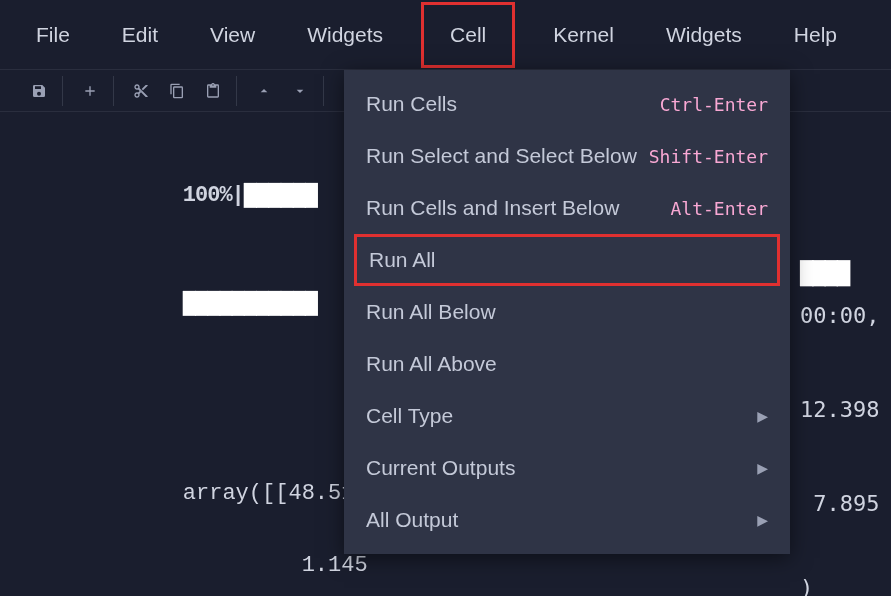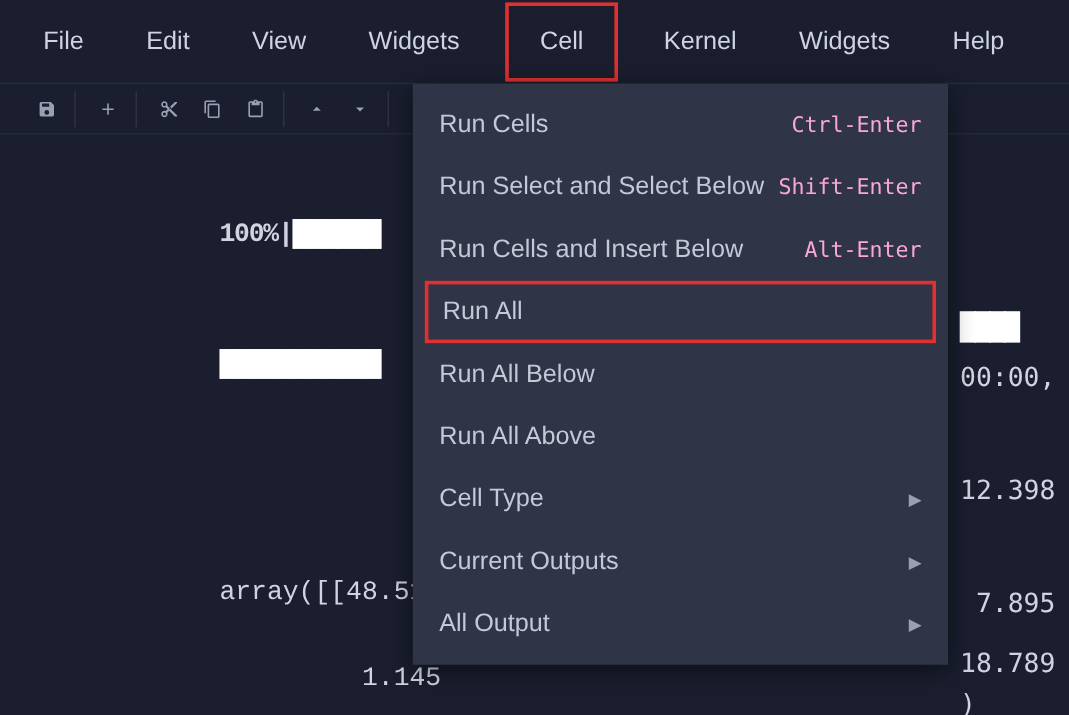--- a/index.html
+++ b/index.html
@@ -211,21 +211,20 @@
     <span>array([[48.512</span><br>
     <span>         1.145</span><br>
     <br>
     <br>
     <br>
     
   </div>
 
   <div class="right-vals rv1">12.398</div>
   <div class="right-vals rv2"> 7.895</div>
-  <div class="right-vals rv3">18.789</div>
   <div class="right-vals rv4">)</div>
 
 </div>
 
 <div class="dropdown">
   <div class="dropdown-item">
     <span>Run Cells</span>
     <span class="shortcut">Ctrl-Enter</span>
   </div>
   <div class="dropdown-item">

